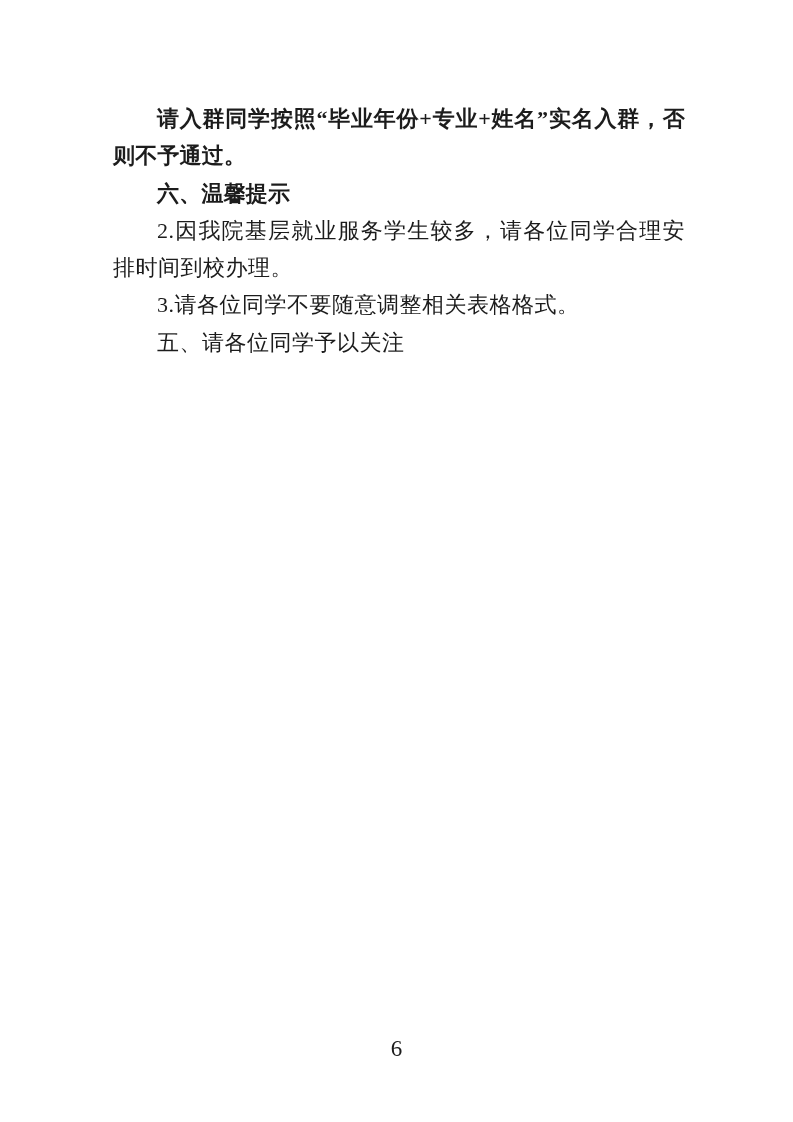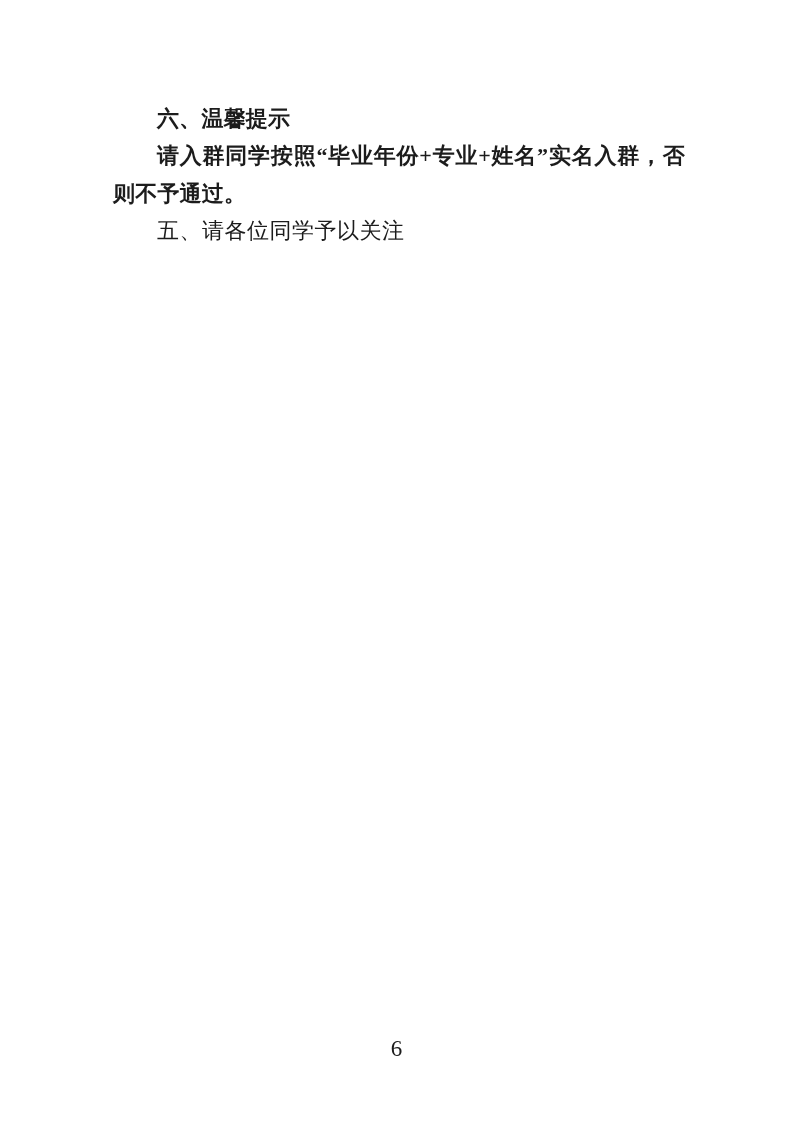--- a/index.html
+++ b/index.html
@@ -44,20 +44,22 @@
     text-align: center;
     font-size: 23px;
     color: #1c1c1c;
   }
 </style>
 </head>
 <body>
 
 <div class="page">
   <div class="content">
+    <p class="bold">请入群同学按照“毕业年份+专业+姓名”实名入群，否则不予通过。</p>
     <p class="bold">六、温馨提示</p>
-    <p class="bold">请入群同学按照“毕业年份+专业+姓名”实名入群，否则不予通过。</p>
+    <p>2.因我院基层就业服务学生较多，请各位同学合理安排时间到校办理。</p>
+    <p>3.请各位同学不要随意调整相关表格格式。</p>
     <p>五、请各位同学予以关注</p>
   </div>
   <div class="footer">
     <span>6</span>
   </div>
 </div>
 
 </body></html>

